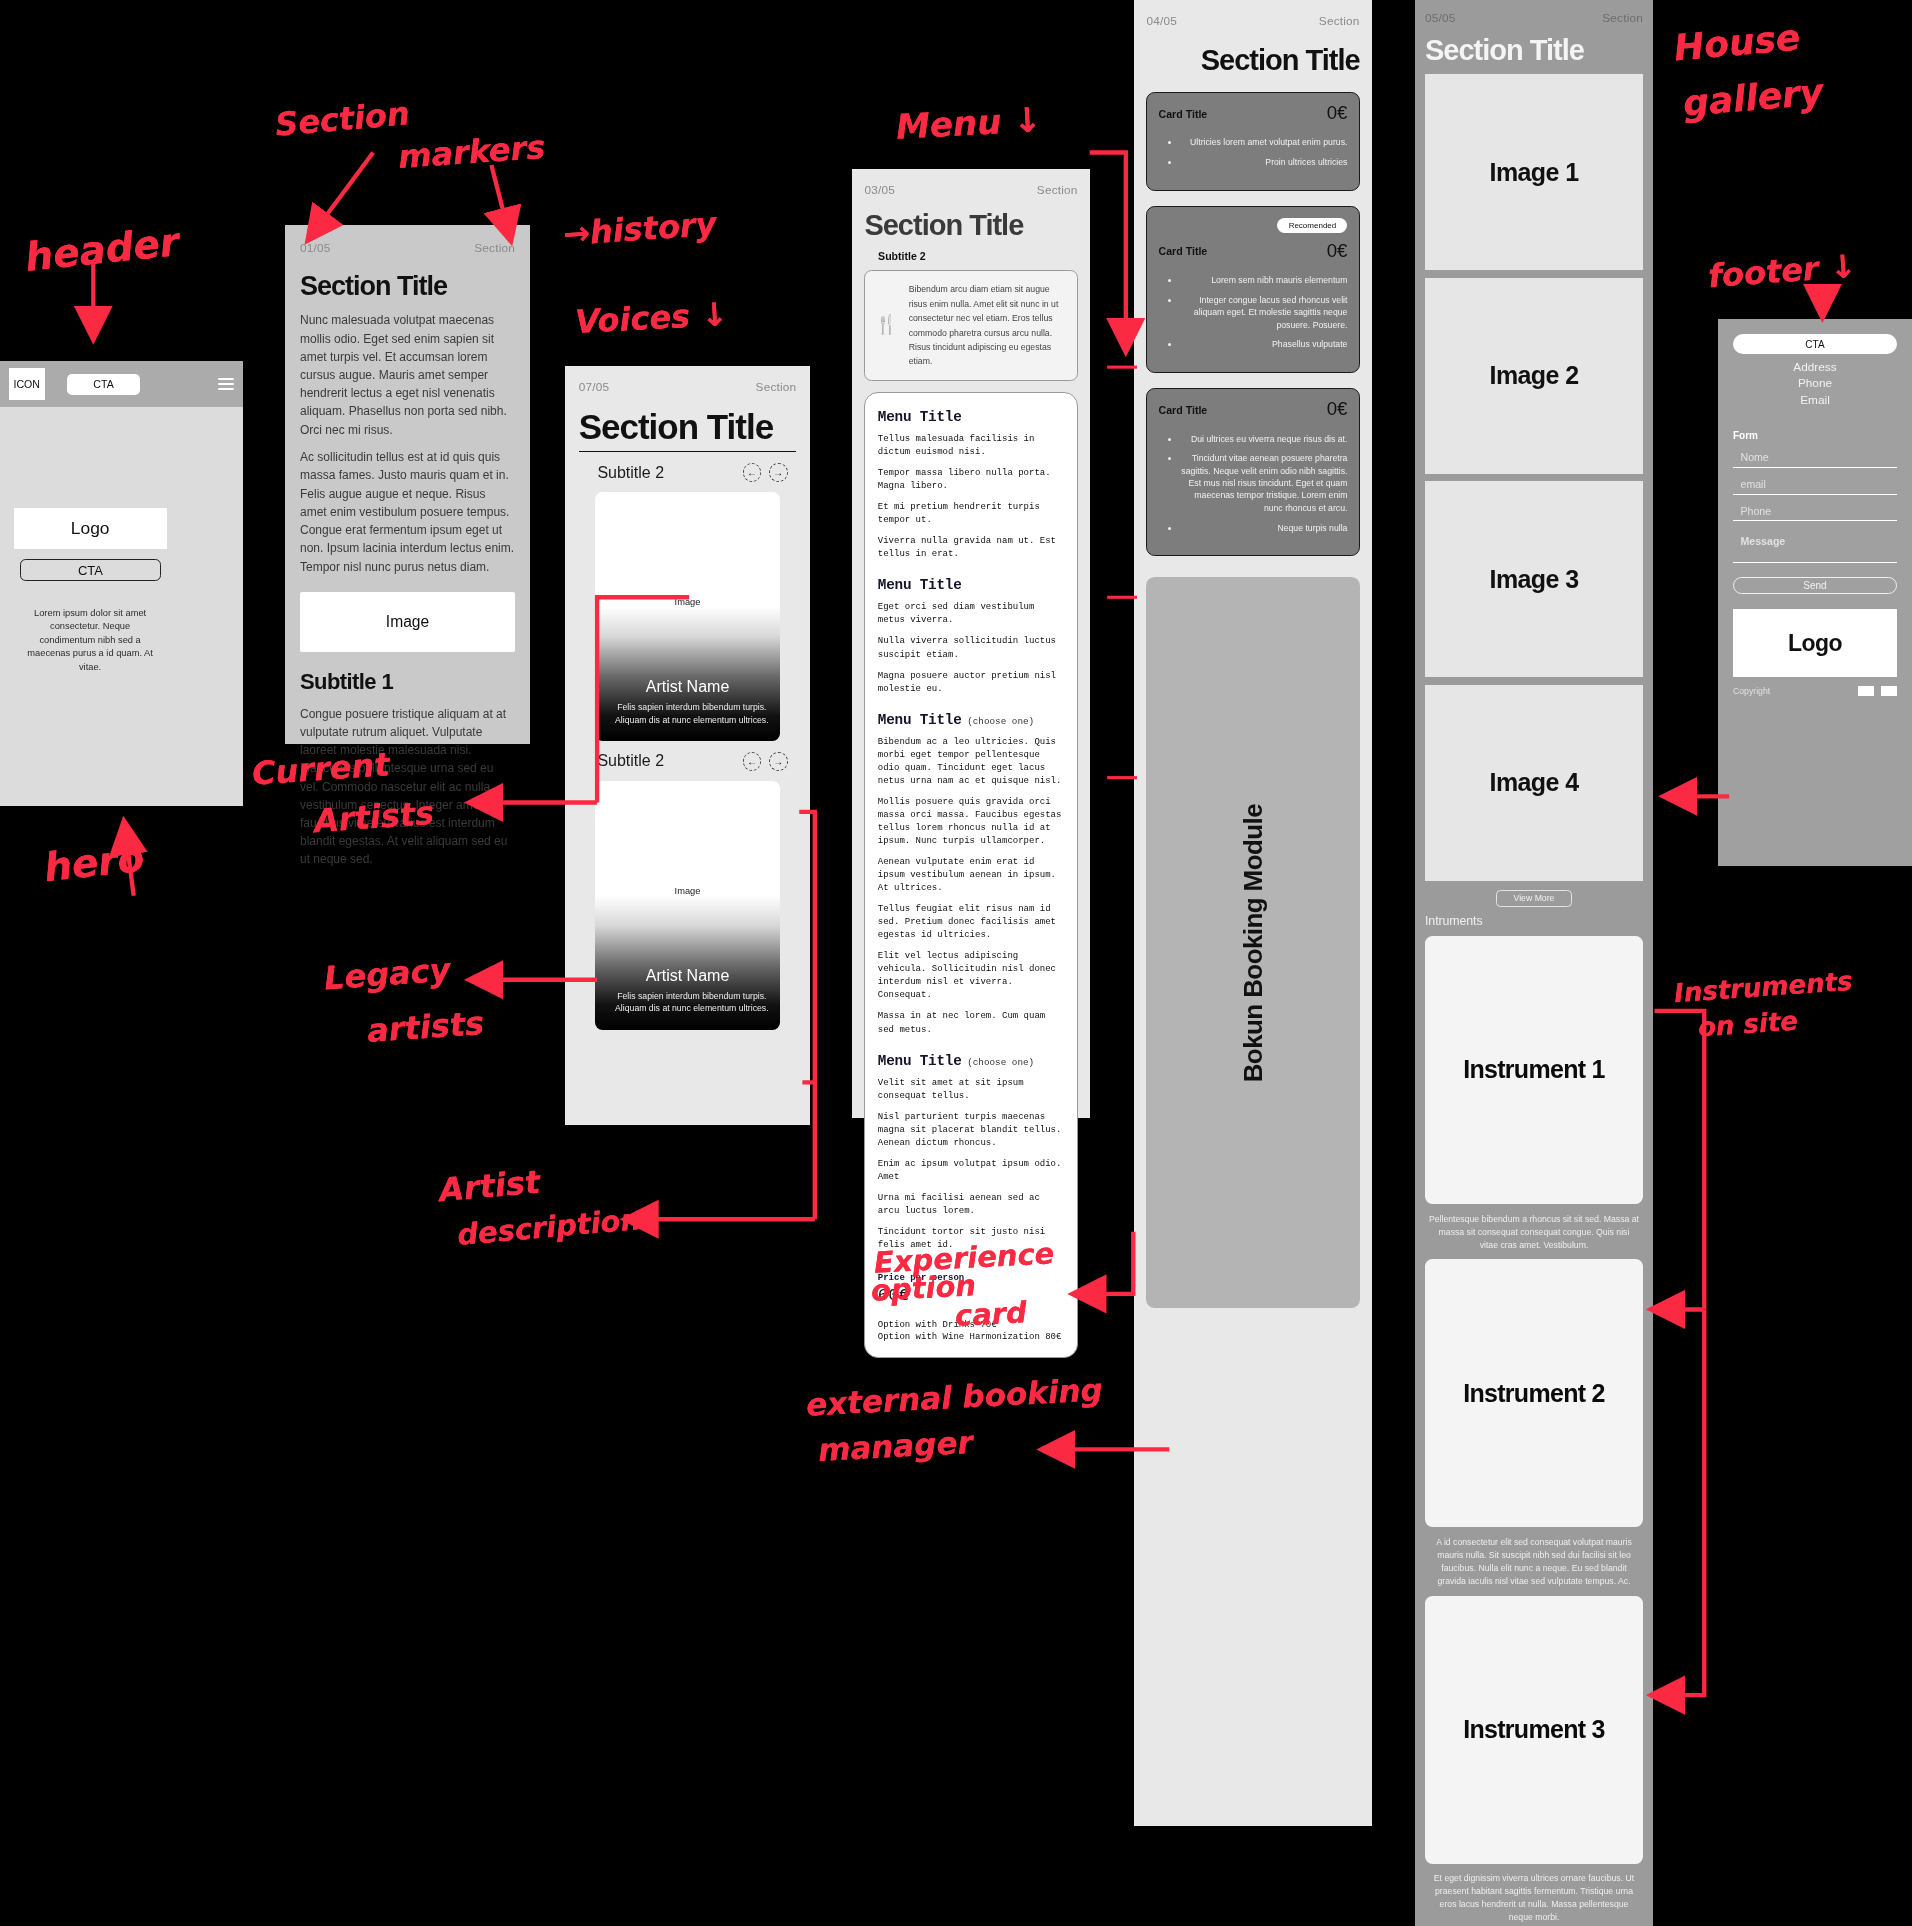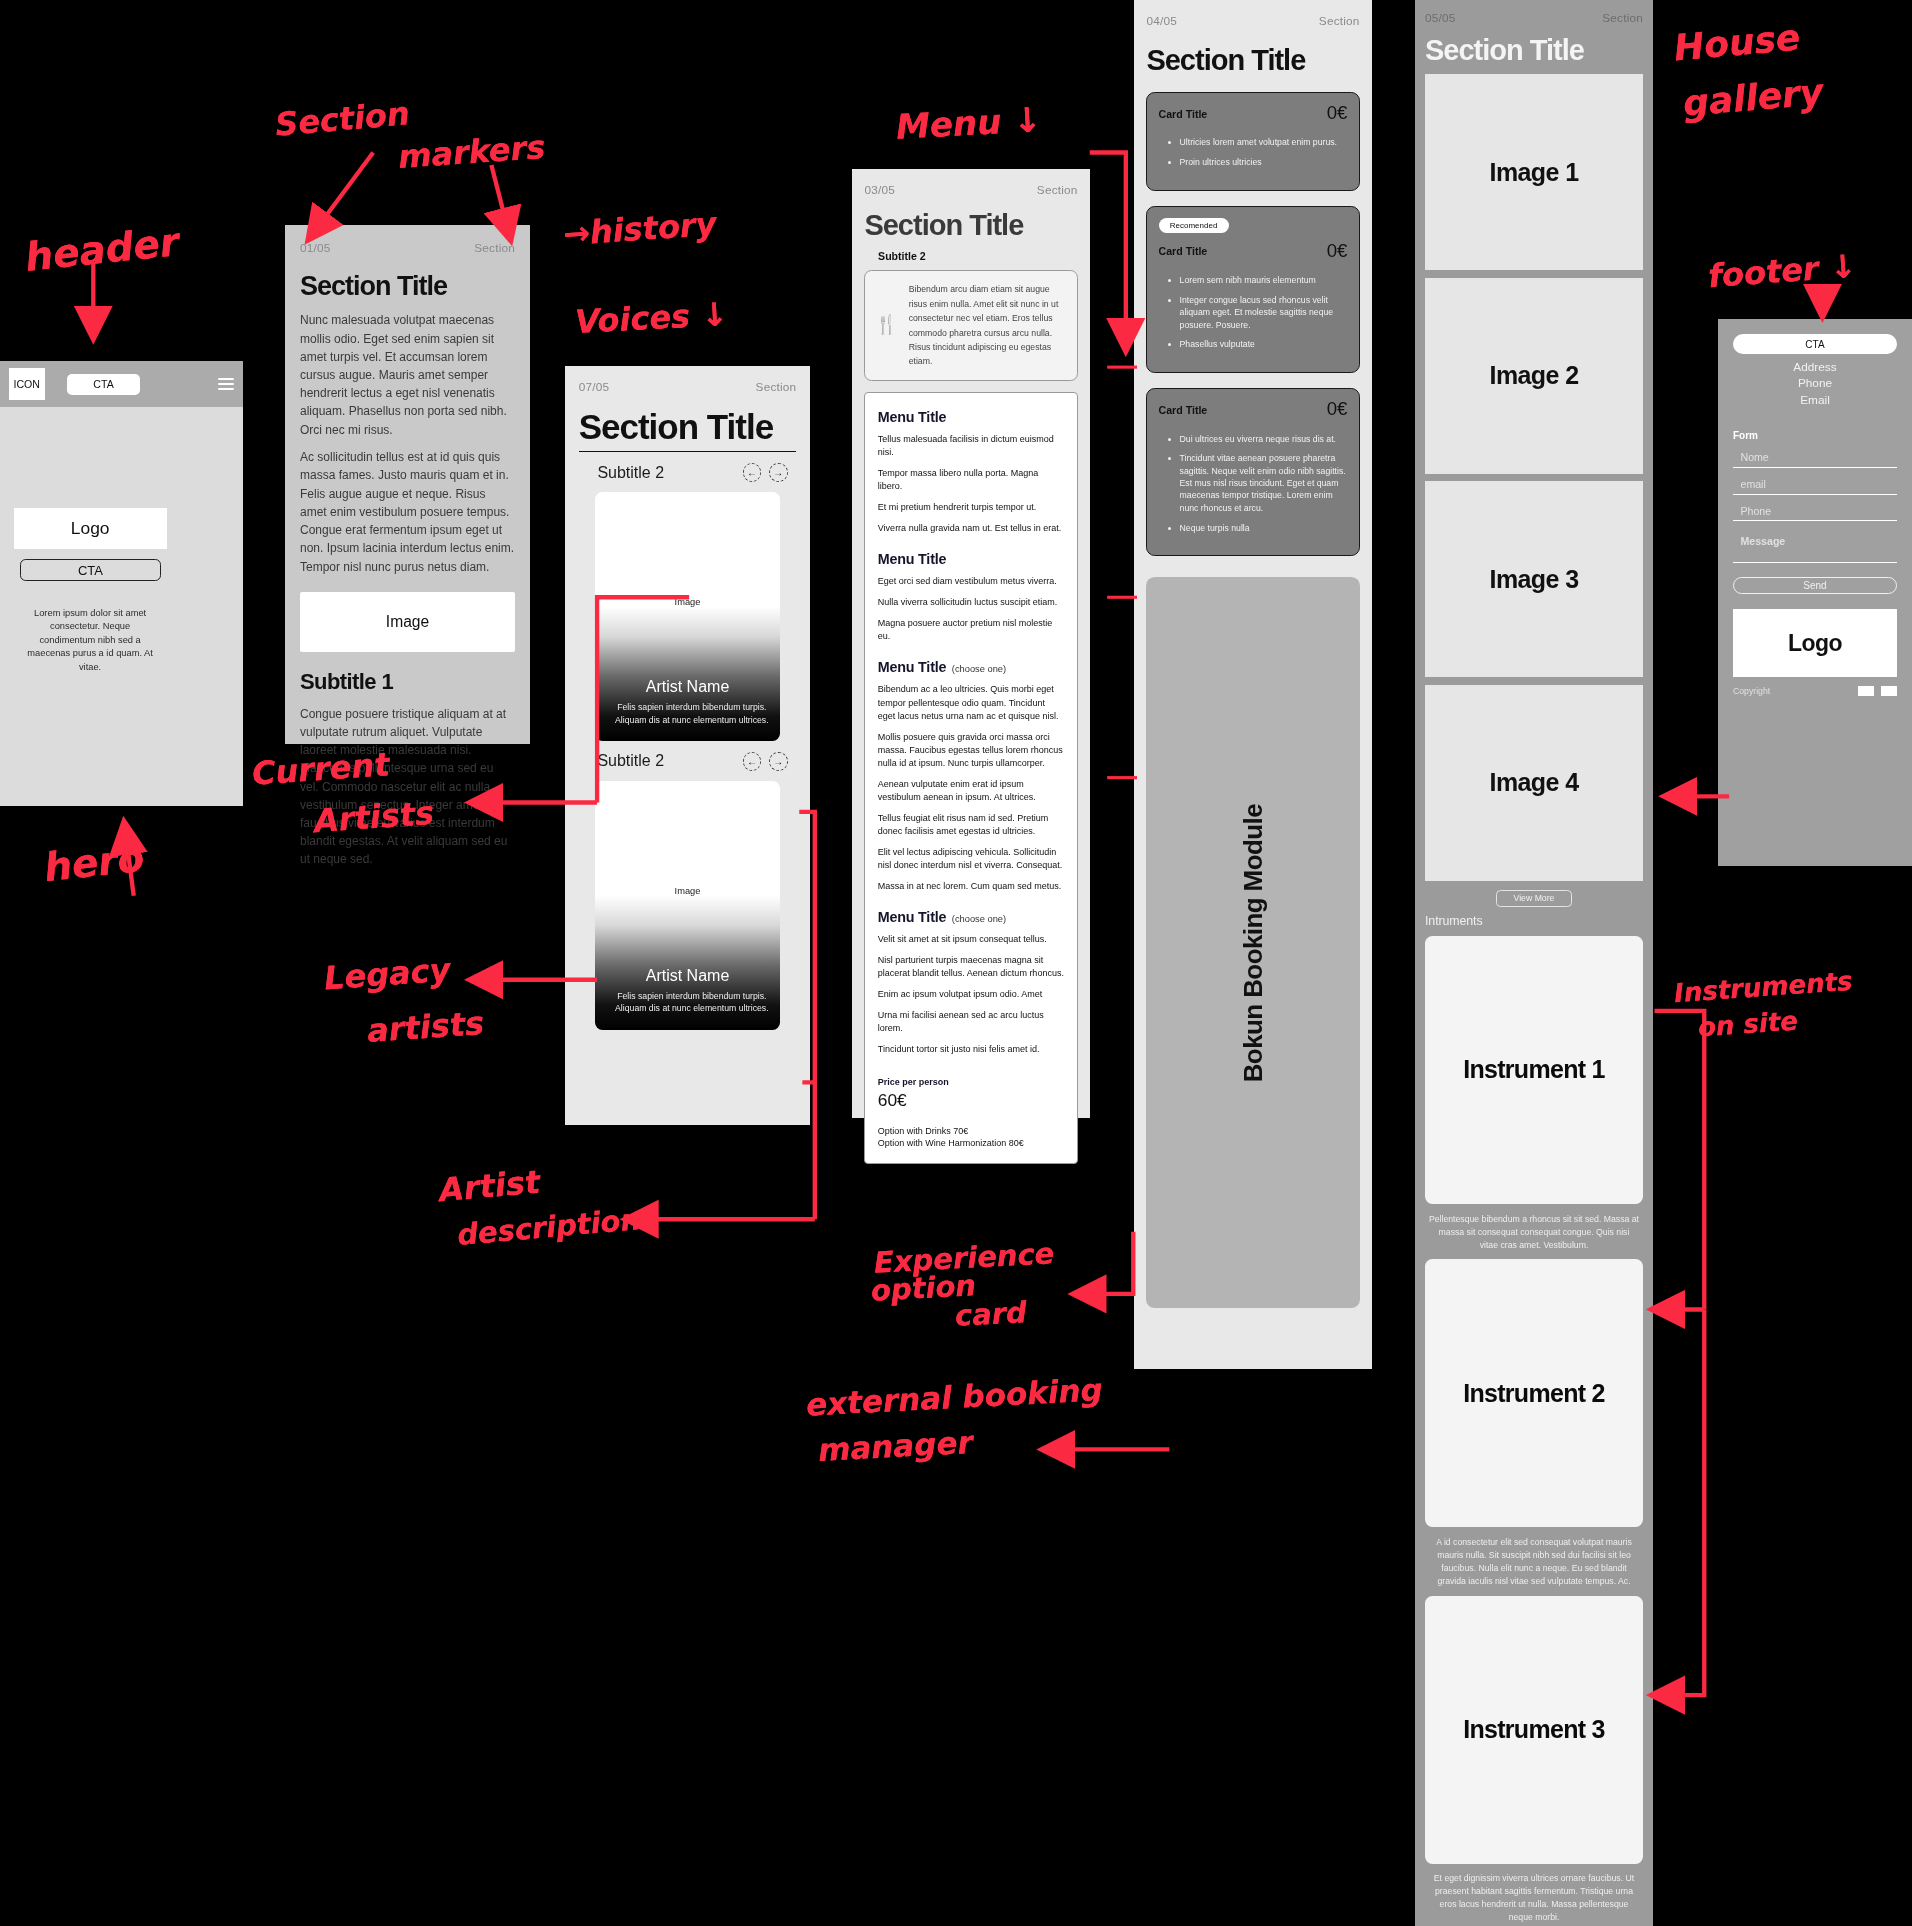--- a/index.html
+++ b/index.html
@@ -89,35 +89,36 @@
   #p03 { left: 852px; top: 169px; width: 238px; height: 949px; background:#e8e8e8; padding: 13.7px 12.4px; }
   #p03 .sec-title { font-size: 29px; color:#3a3a3a; margin-top: 12.4px; }
   #p03 .subtitle2 { font-size:10.6px; font-weight:700; color:#111; margin: 7.5px 0 0 13.7px; }
   #p03 .intro-card {
     margin-top: 8.7px; background:#f3f3f3; border:0.6px solid #9a9a9a; border-radius:7.5px;
     display:flex; gap:10px; align-items:center; padding: 11.2px 10px;
   }
   #p03 .intro-card .fork { font-size: 18.7px; color:#333; line-height:1; }
   #p03 .intro-card .txt { font-size:8.7px; line-height:1.65; color:#444; }
   #p03 .menu-card {
-    margin-top: 11.2px; background:#fff; border:0.6px solid #9a9a9a; border-radius:4px;
+    margin-top: 11.2px; background:#fff; border:0.6px solid #9a9a9a; border-radius:14px;
     padding: 16px 12.4px 15px 12.4px;
+    font-family: Liberation Mono, monospace;
   }
   #p03 .m-head { display:flex; align-items:baseline; gap:5.6px; margin-top: 16px; }
   #p03 .m-head:first-child { margin-top:0; }
   #p03 .m-title { font-size: 14.3px; font-weight:700; color:#14142b; letter-spacing:-0.2px; }
   #p03 .m-note { font-size: 9.3px; color:#333; }
   #p03 .m-line { font-size: 9px; line-height:1.45; color:#111; margin-top: 8px; }
   #p03 .price-lbl { font-size:9px; font-weight:700; color:#14142b; margin-top: 21px; }
   #p03 .price-val { font-size:17.4px; color:#111; margin-top: 2.5px; }
   #p03 .opt { font-size:9px; color:#111; margin-top: 2.5px; }
   #p03 .opt.first { margin-top: 15px; }
 
   
-  #p04 { left: 1134px; top: 0px; width: 238px; height: 1369px; background:#e8e8e8; padding: 13.7px 12.4px; }
+  #p04 { left: 1134px; top: 0px; width: 238px; height: 1826px; background:#e8e8e8; padding: 13.7px 12.4px; text-align: right; }
   #p04 .sec-title { font-size:29px; margin-top: 16px; }
   .exp-card {
     margin-top: 15px; background:#7d7d7d; border:1px solid #1a1a1a; border-radius:8.7px;
     padding: 11.2px 11.2px 13.7px 11.2px; position:relative;
   }
   .exp-card .rec-pill {
     display:inline-block; background:#fff; border-radius:12.4px;
     padding: 3.1px 11.2px; font-size:8px; color:#111; margin-bottom: 8.7px;
   }
   .exp-card .ch-row { display:flex; justify-content:space-between; align-items:flex-start; }

